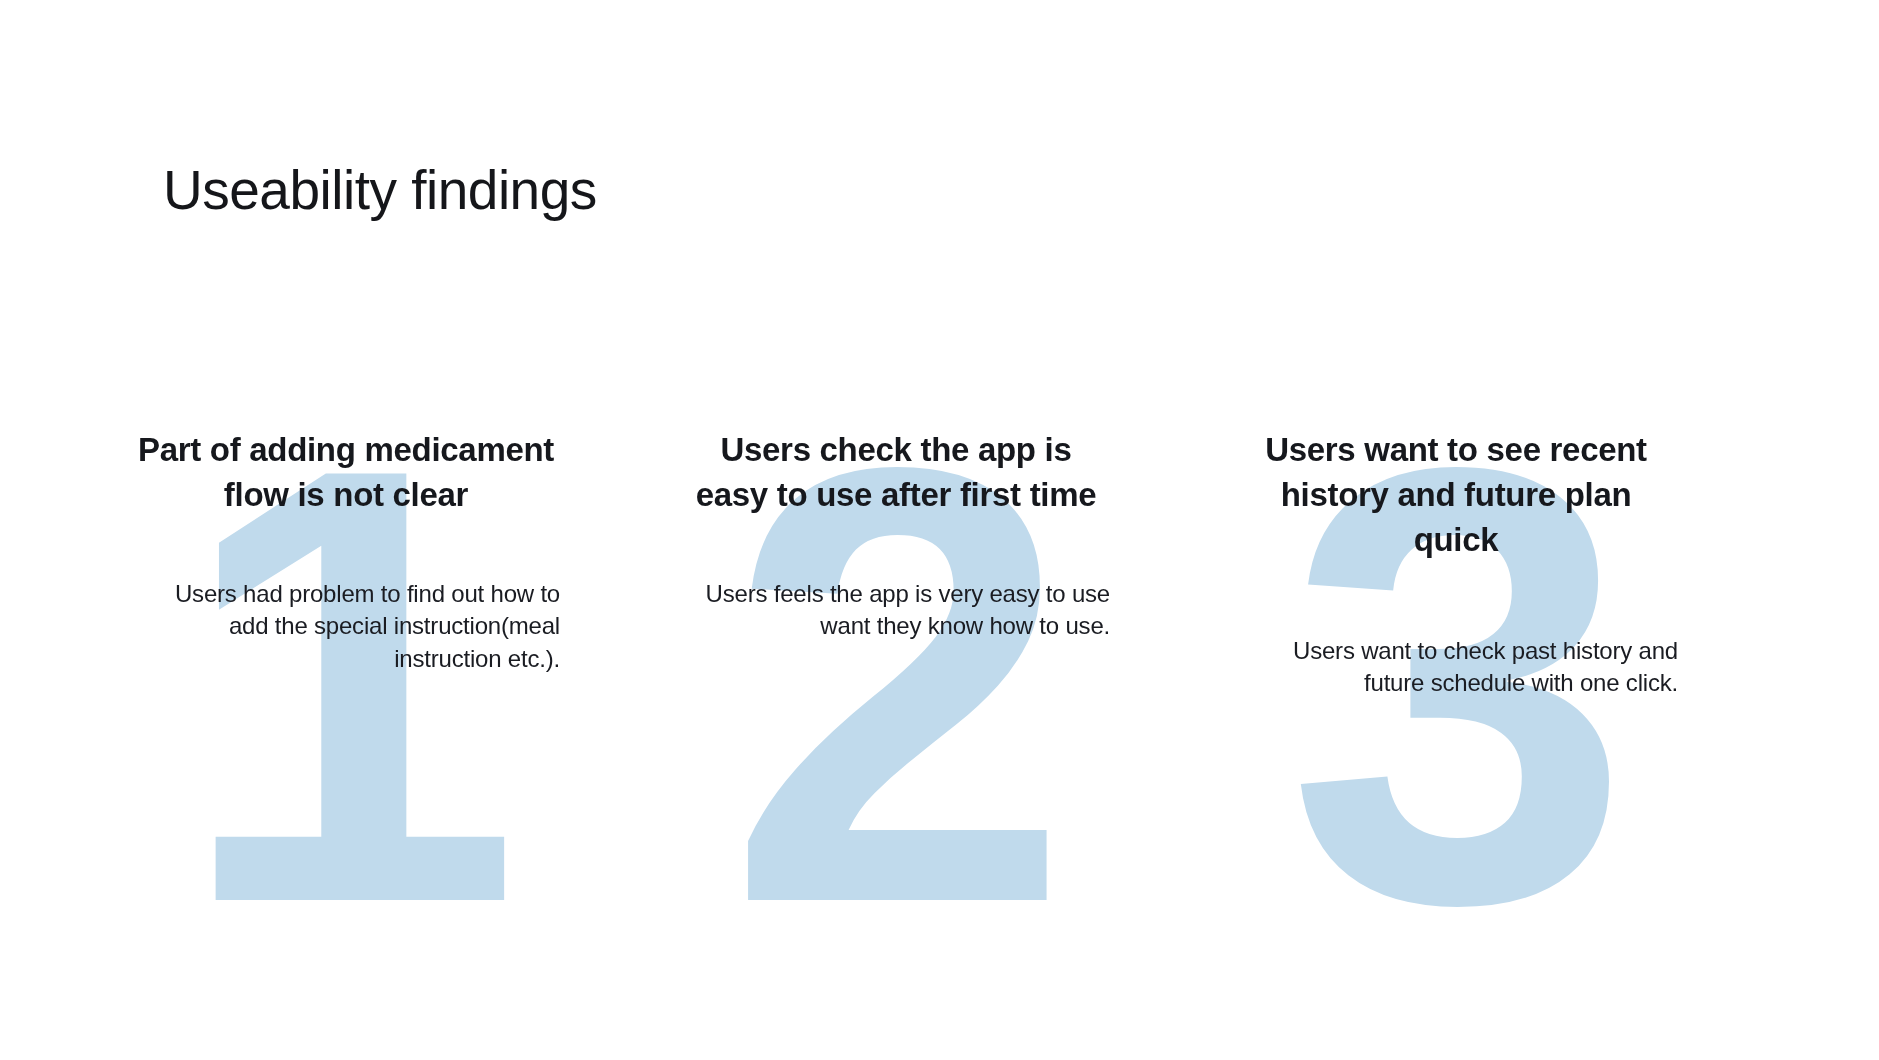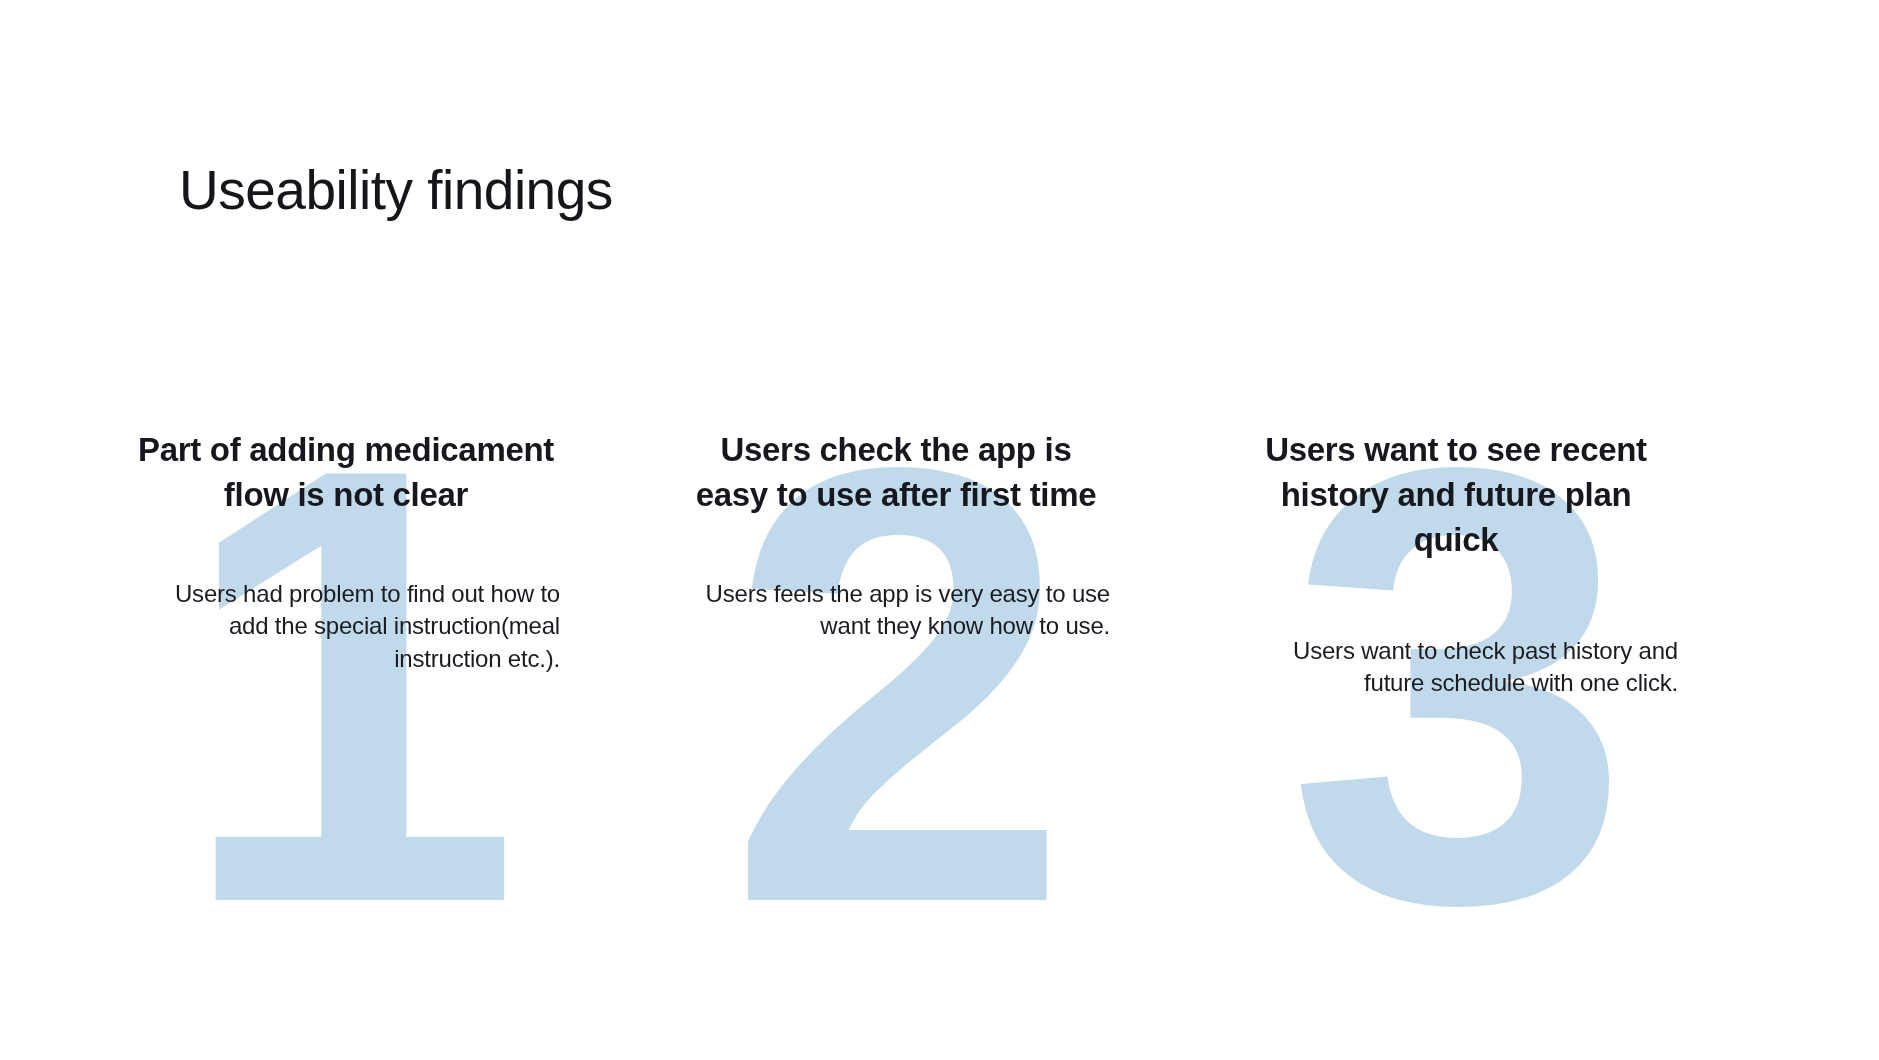--- a/index.html
+++ b/index.html
@@ -25,21 +25,20 @@
   .slide-title {
     position: absolute;
     left: 163px;
     top: 122px;
     font-size: 55px;
     font-weight: 400;
     letter-spacing: -0.5px;
     color: #15161a;
     line-height: 1.15;
     white-space: nowrap;
-    margin-left: 16px;
   }
 
   .columns {
     position: absolute;
     left: 0;
     top: 0;
     width: 1879px;
     height: 1060px;
   }
 

